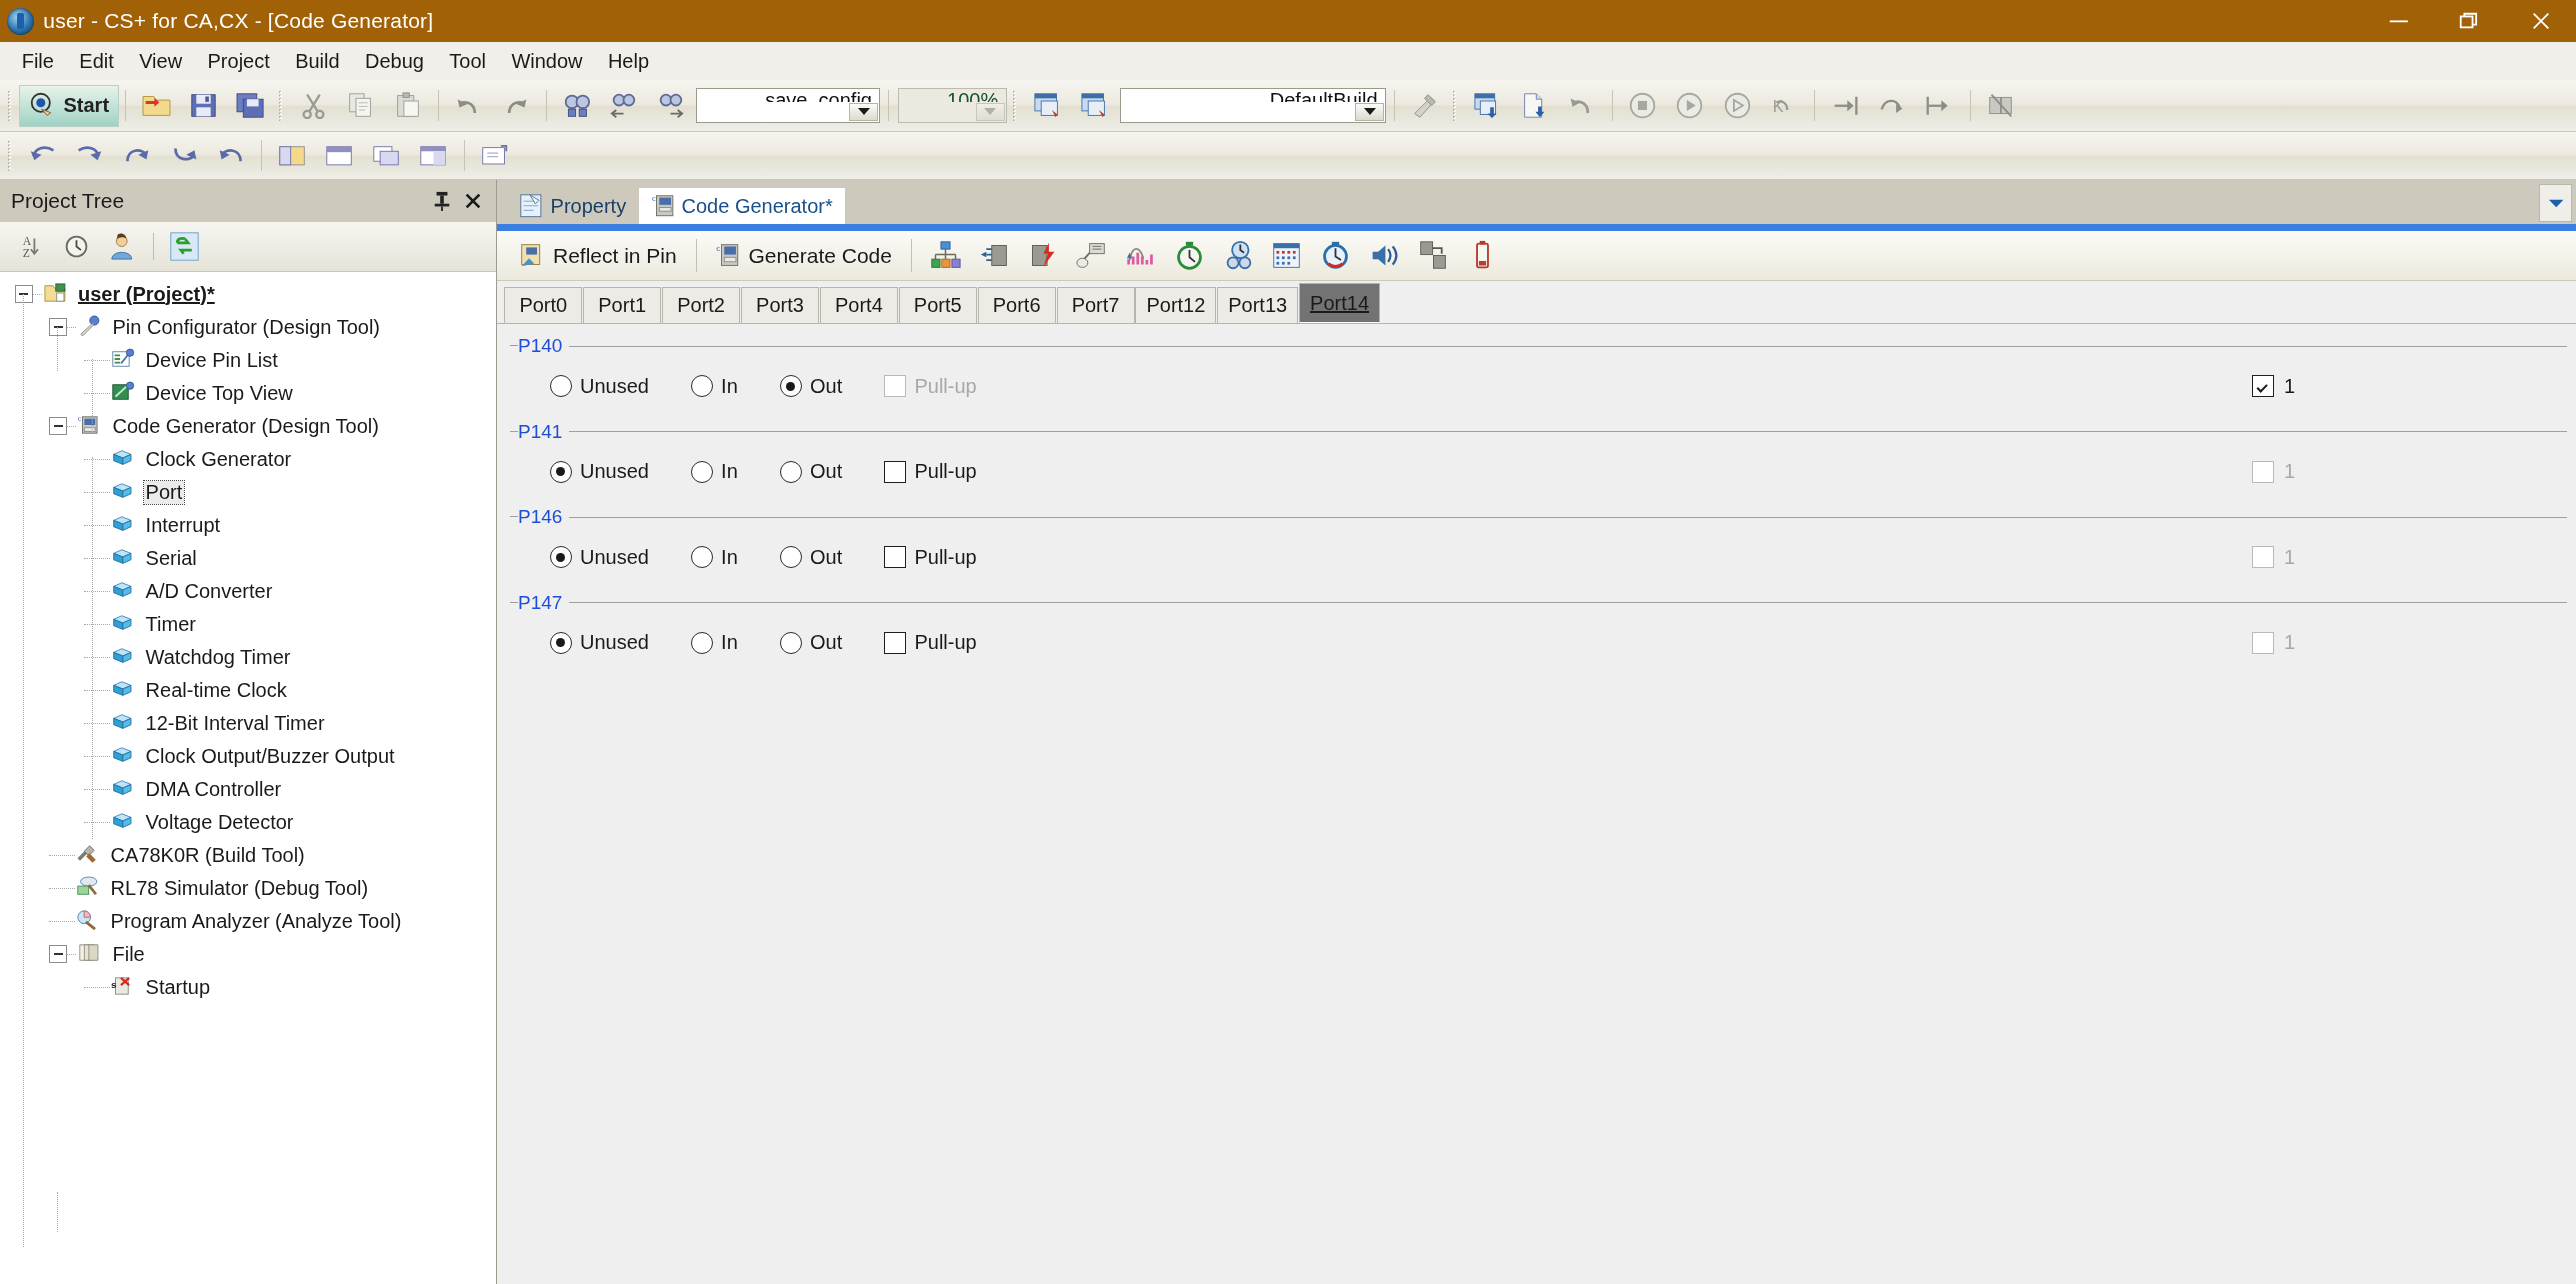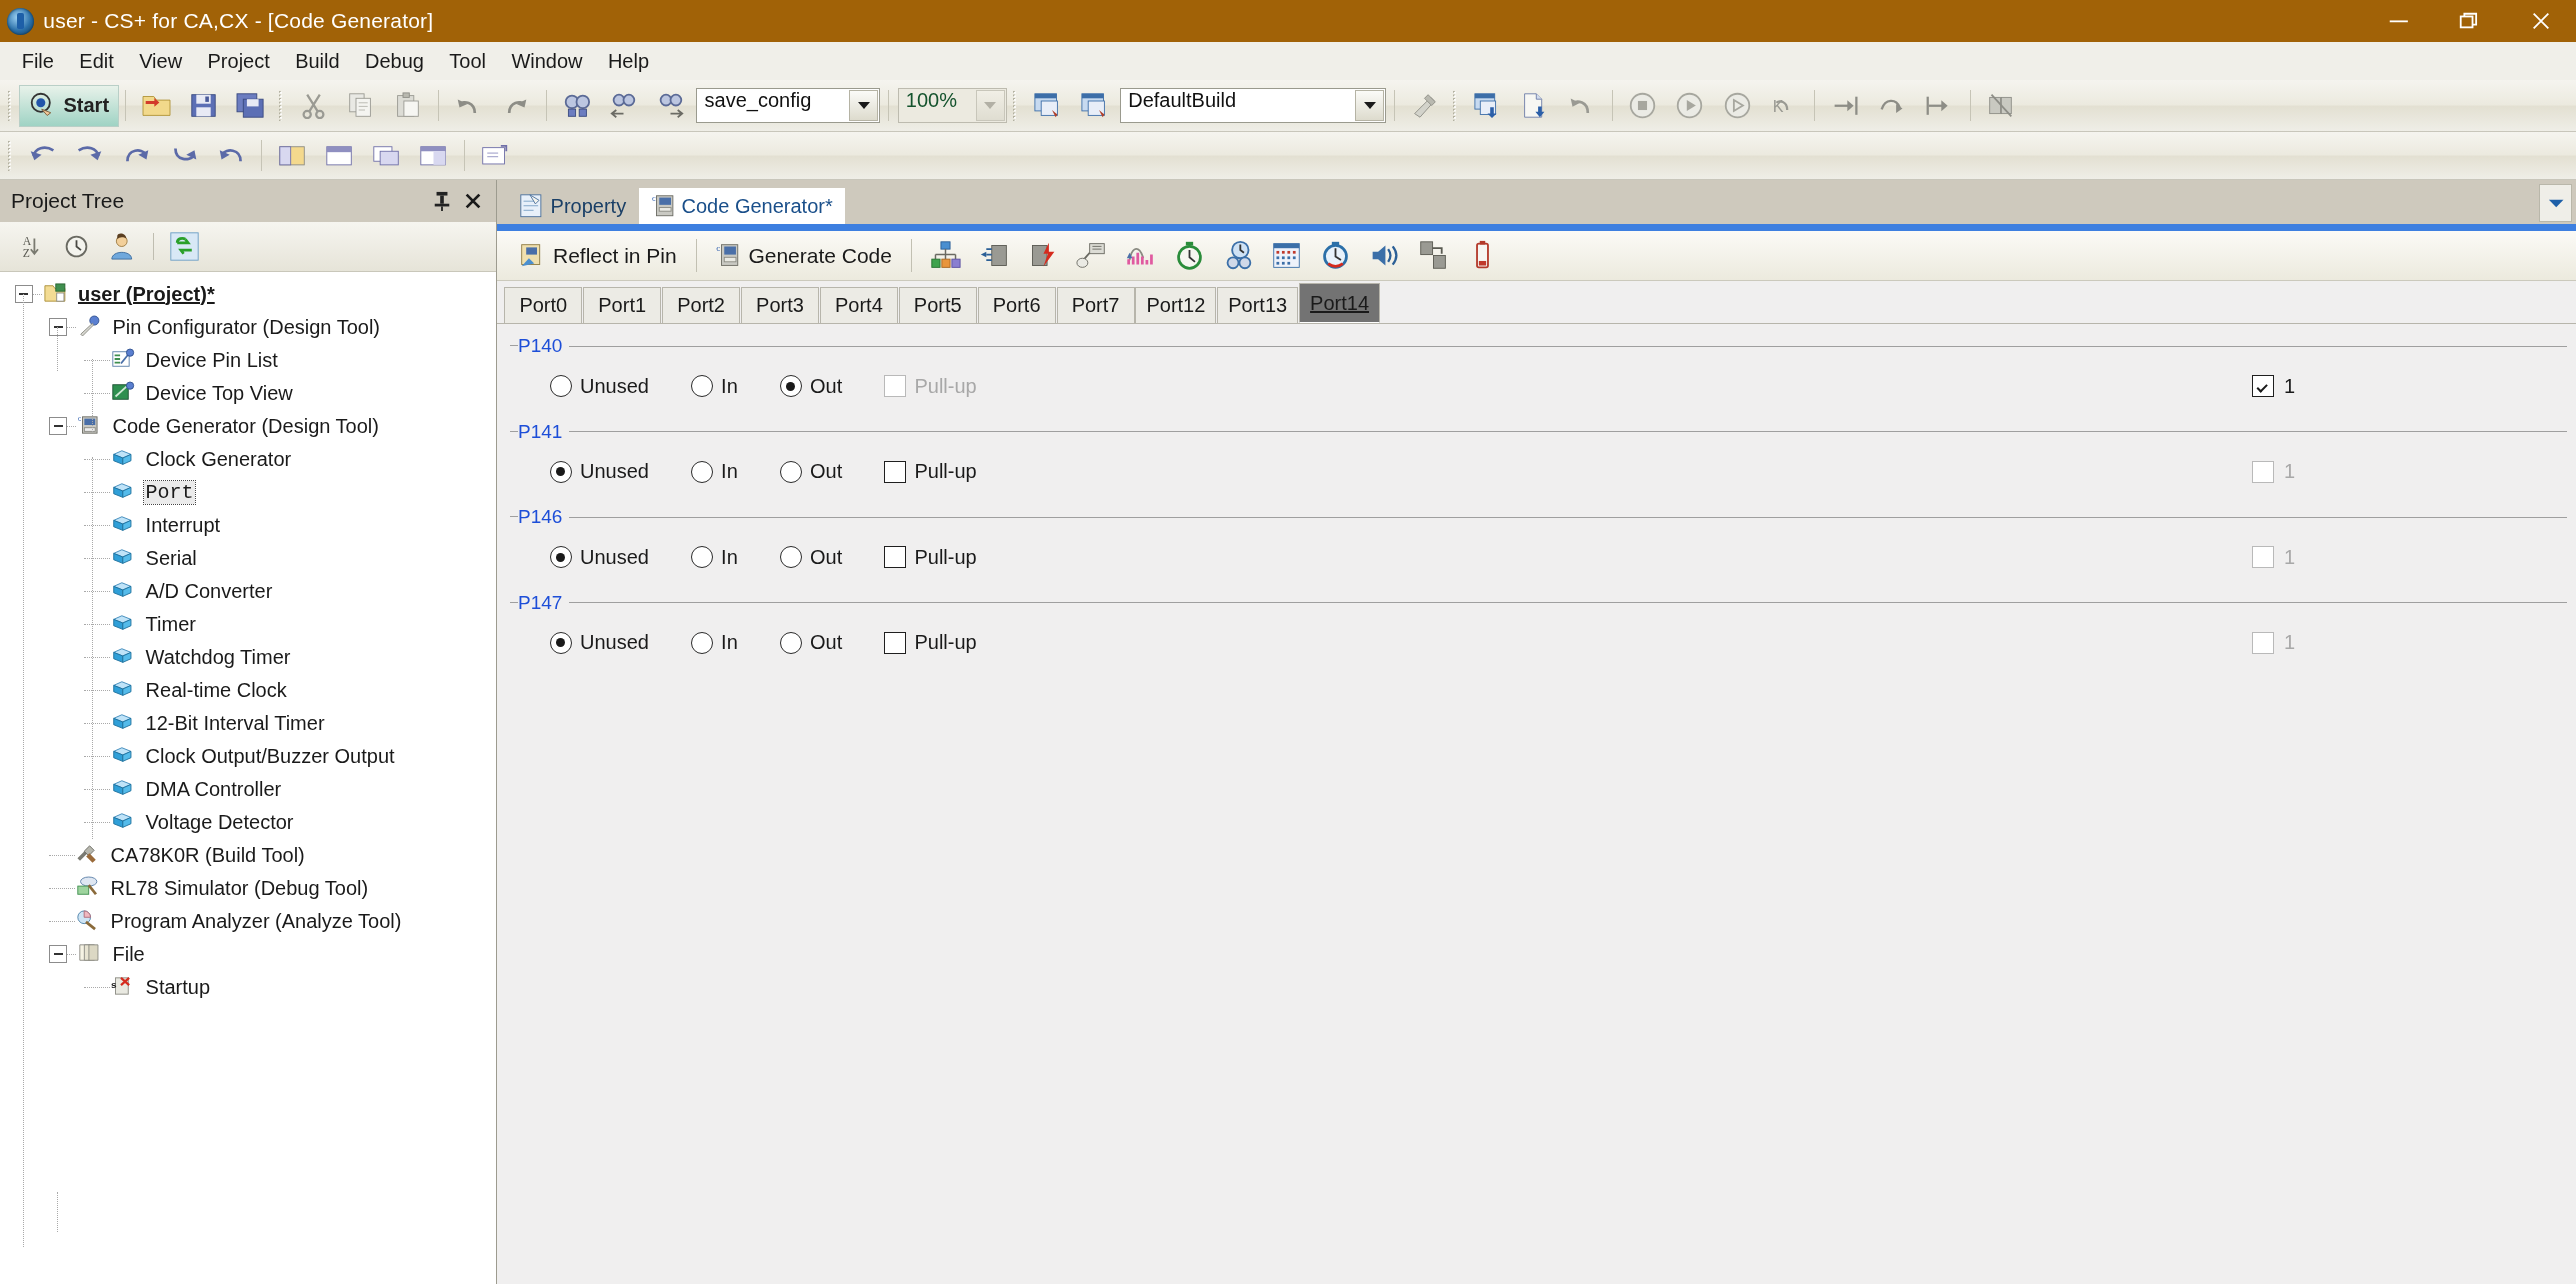--- a/index.html
+++ b/index.html
@@ -42,22 +42,22 @@
   }
   .grip{width:8.2px;height:31px;margin:0 3.6px;
     background-image:radial-gradient(#ffffff 45%,transparent 46%),radial-gradient(#a9a795 45%,transparent 46%);
     background-size:3.6px 3.6px,3.6px 3.6px;background-position:0.9px 0.9px,0 0;background-repeat:repeat-y;opacity:.85;}
   .tb-sep{width:0.9px;height:31px;background:#c6c4b6;margin:0 6.4px;}
   .tbtn{height:40px;min-width:40px;display:flex;align-items:center;justify-content:center;padding:0 3.6px;}
   .startbtn{display:flex;align-items:center;gap:5.5px;height:40px;padding:0 9px;
     background:linear-gradient(to bottom,#e8f2ea,#9fd3c4);border:0.9px solid #b9cfc7;}
   .startbtn .lbl{font-size:20px;font-weight:bold;color:#222;}
   .combo{
-    height:33px;background:#fff;border:0.9px solid #9a9a8e;display:flex;align-items:flex-start;
-    justify-content:space-between;margin:0 1.8px;
+    height:33px;background:#fff;border:0.9px solid #9a9a8e;display:flex;align-items:flex-end;
+    justify-content:space-between;margin:0 1.8px;flex-direction:column;
   }
   .combo .txt{padding:0 7.3px;font-size:20px;color:#111;white-space:nowrap;overflow:hidden;}
   .combo .arrow{
     width:27px;height:29px;margin:0.9px;display:flex;align-items:center;justify-content:center;
     background:linear-gradient(to bottom,#fbfbf8,#dddbcd);border:0.9px solid #b5b3a4;
   }
   .combo.disabled{background:#eceae0;border-color:#bdbbaf;}
   .combo.disabled .txt{color:#14532d;}
   .combo.disabled .arrow{background:linear-gradient(to bottom,#f1efe6,#dfddd1);border-color:#c8c6ba;}
   .tri-down{width:0;height:0;border-left:6.4px solid transparent;border-right:6.4px solid transparent;border-top:7.3px solid #1a1a1a;}
@@ -81,21 +81,21 @@
   .tree{flex:1;background:#fff;overflow:hidden;position:relative;padding-top:5.5px;}
   .node{display:flex;align-items:center;height:33px;font-size:20px;color:#1a1a1a;white-space:nowrap;position:relative;}
   .expander{
     width:16.4px;height:16.4px;border:0.9px solid #8c8c8c;background:#fff;
     display:flex;align-items:center;justify-content:center;flex:0 0 auto;
   }
   .expander:before{content:"";width:9px;height:1.8px;background:#333;}
   .nico{width:27px;height:23.6px;margin:0 5.5px 0 1.8px;flex:0 0 auto;position:relative;}
   .node .nlabel{padding:0 1.8px;}
   .node.root .nlabel{font-weight:bold;text-decoration:underline;}
-  .node.focus .nlabel{outline:0.9px dotted #444;background:#ebebeb;font-family:Liberation Mono, monospace;}
+  .node.focus .nlabel{outline:0.9px dotted #444;background:#ebebeb;}
   
   .vline{position:absolute;width:0;border-left:1.8px dotted #a9a9a9;}
 
   
   .rightcol{flex:1;display:flex;flex-direction:column;background:#f0efe9;}
   .doctabs{height:44px;background:#cec9bd;display:flex;align-items:flex-end;position:relative;padding-left:9px;}
   .dtab{
     height:36px;display:flex;align-items:center;gap:6.4px;padding:0 12.7px;font-size:20px;color:#1a3f66;
   }
   .dtab.inactive{color:#1a3f66;}

